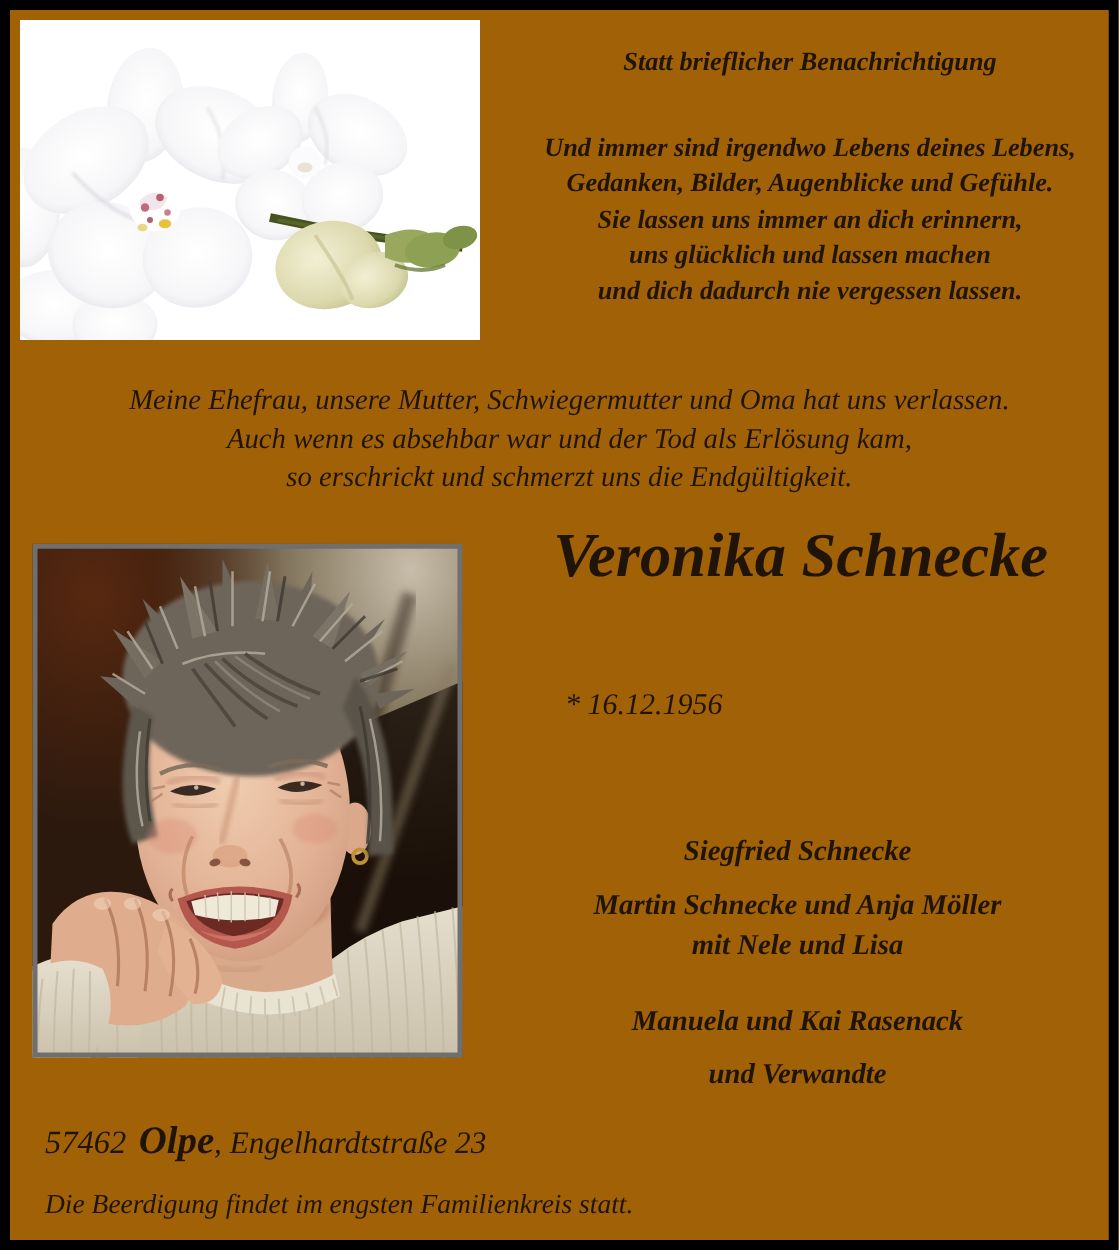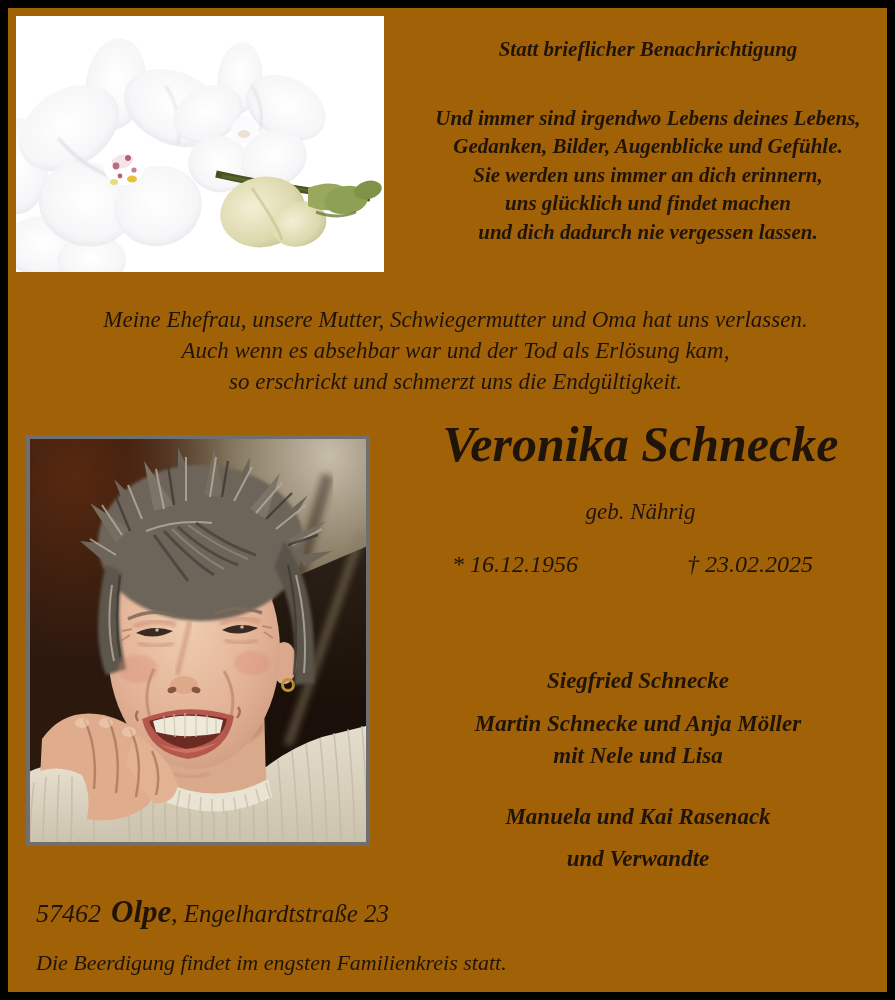--- a/index.html
+++ b/index.html
@@ -104,22 +104,22 @@
     <ellipse cx="330" cy="184" rx="22" ry="14" fill="#8da053" transform="rotate(-8 330 184)"></ellipse>
     <ellipse cx="352" cy="174" rx="14" ry="9" fill="#7e9348" transform="rotate(-14 352 174)"></ellipse>
     <path d="M300,196 q22,8 40,0" stroke="#6c7f3c" stroke-width="3" fill="none" opacity=".8"></path>
   </svg>
 
   <div class="abs announcement center it b">Statt brieflicher Benachrichtigung</div>
 
   <div class="abs poem center it b">
     <div>Und immer sind irgendwo Lebens deines Lebens,</div>
     <div>Gedanken, Bilder, Augenblicke und Gefühle.</div>
-    <div>Sie werden uns immer an dich erinnern,</div>
-    <div>uns glücklich und findet machen</div>
+    <div>Sie lassen uns immer an dich erinnern,</div>
+    <div>uns glücklich und lassen machen</div>
     <div>und dich dadurch nie vergessen lassen.</div>
   </div>
 
   <div class="abs intro center it">
     <div>Meine Ehefrau, unsere Mutter, Schwiegermutter und Oma hat uns verlassen.</div>
     <div>Auch wenn es absehbar war und der Tod als Erlösung kam,</div>
     <div>so erschrickt und schmerzt uns die Endgültigkeit.</div>
   </div>
 
   <svg class="abs portrait-photo" viewBox="0 0 344 411" xmlns="http://www.w3.org/2000/svg" aria-hidden="true">
@@ -320,23 +320,21 @@
       <path d="M8,348 Q4,380 4,411"></path>
         <path d="M20,342 Q17,378 17,411"></path>
       <path d="M33,340 Q31,376 31,411"></path>
         <path d="M46,342 Q46,378 45,411"></path>
     </g>
 
     <rect x="2" y="2" width="340" height="407" fill="none" stroke="#6f6f6f" stroke-width="4"></rect>
   </svg>
 
   <div class="abs name center it b">Veronika Schnecke</div>
-  <div class="abs maiden center it">geb. Nährig</div>
   <div class="abs birth center it">* 16.12.1956</div>
-  <div class="abs death center it">† 23.02.2025</div>
 
   <div class="abs mourners center it b">
     <div class="m1">Siegfried Schnecke</div>
     <div class="m2">Martin Schnecke und Anja Möller</div>
     <div class="m3">mit Nele und Lisa</div>
     <div class="m4">Manuela und Kai Rasenack</div>
     <div class="m5">und Verwandte</div>
   </div>
 
   <div class="abs address it">

